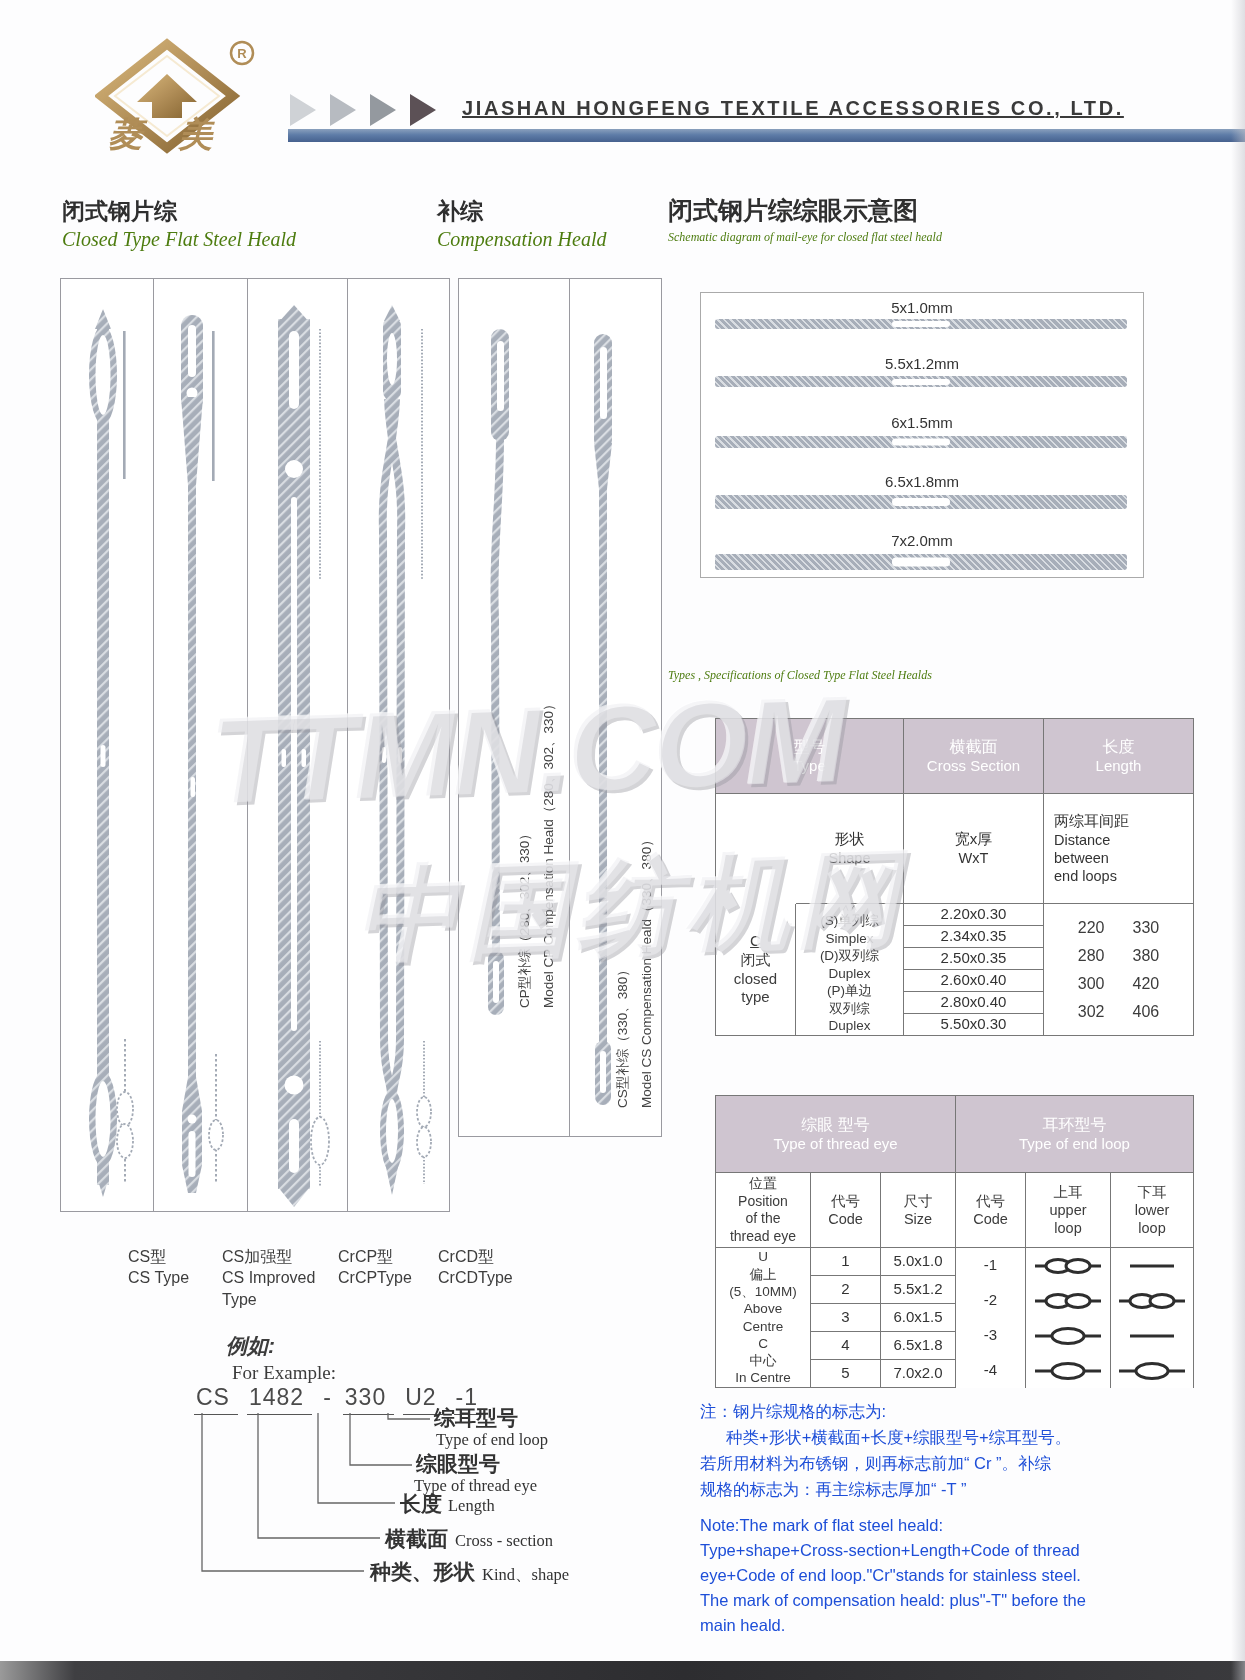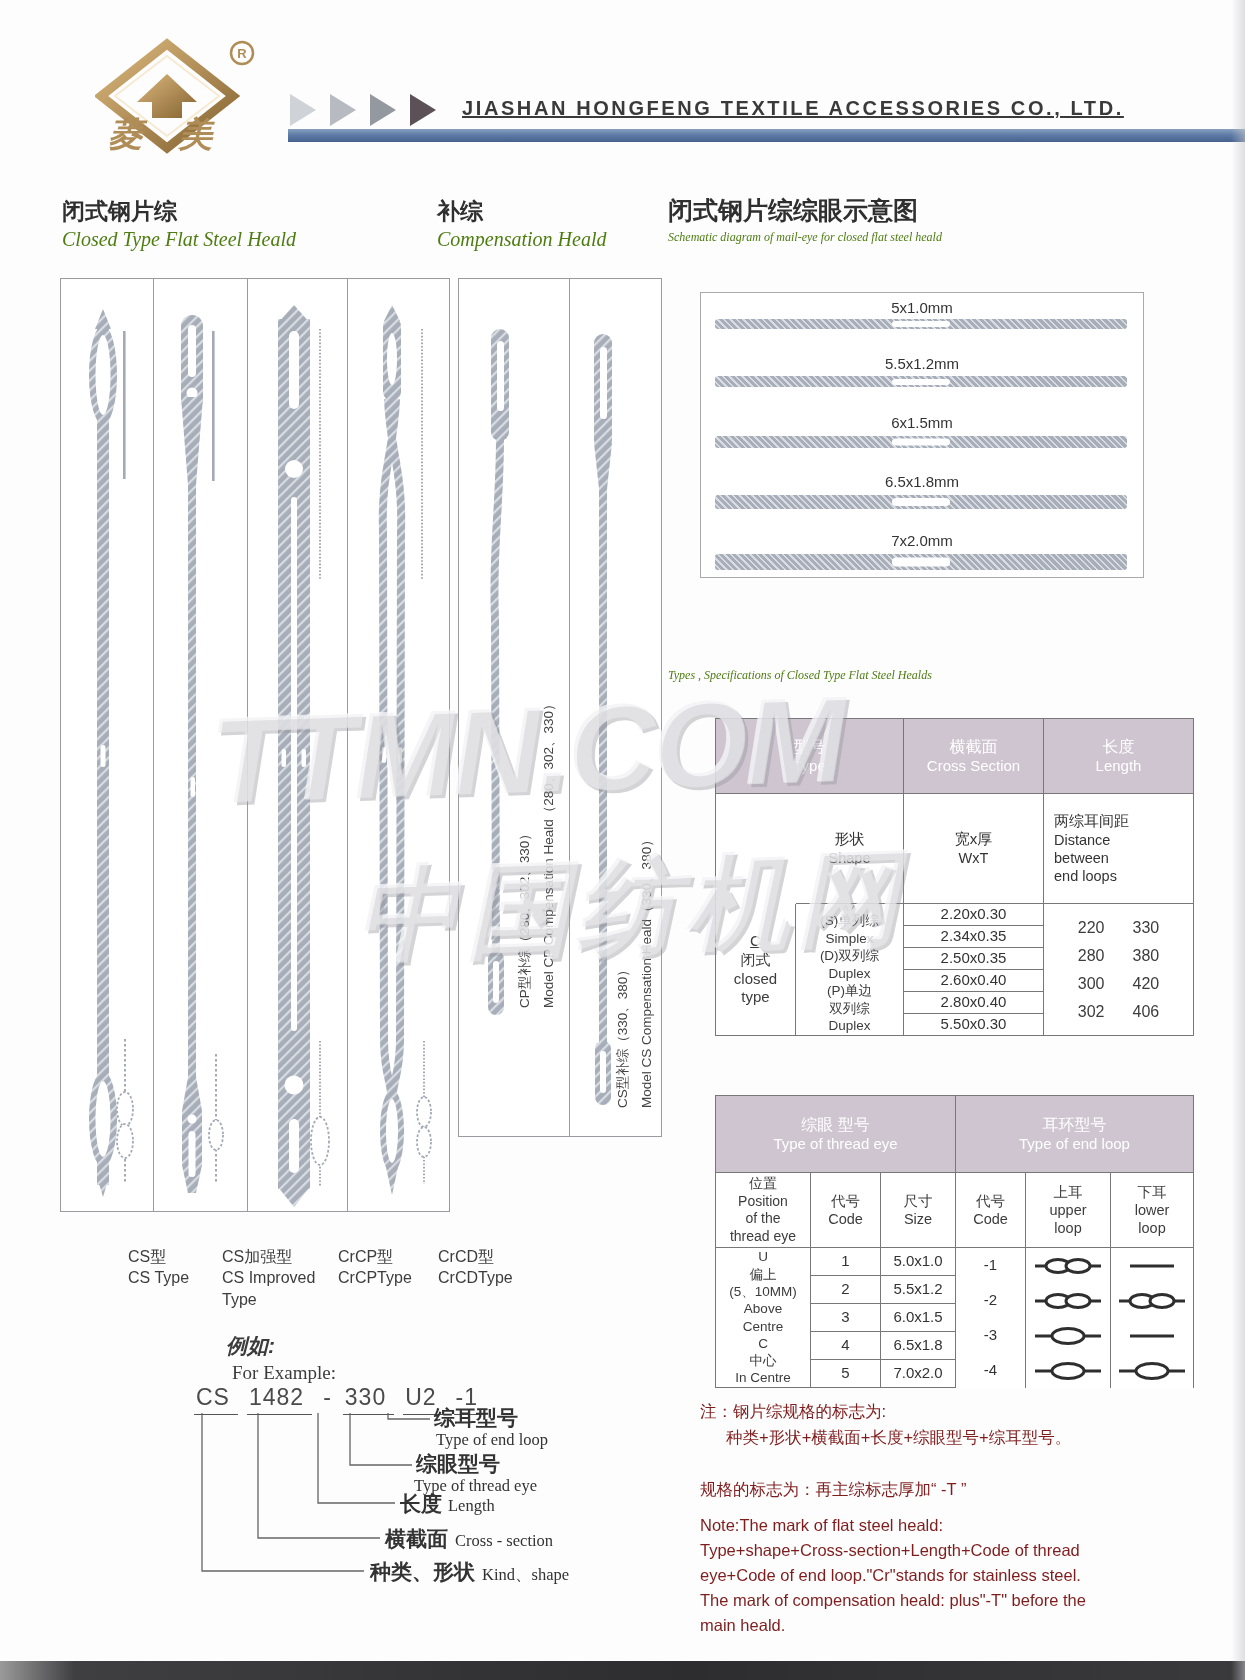--- a/index.html
+++ b/index.html
@@ -39,21 +39,21 @@
   
   .wm{pointer-events:none;font-weight:bold;font-style:italic;color:rgba(236,236,240,0.55);
       text-shadow:3px 3px 0 rgba(148,148,156,0.40),-1px -1px 0 rgba(255,255,255,0.65);
       white-space:nowrap;z-index:40;}
   
   .tok{font-size:23px;color:#4a4a4a;letter-spacing:1px;border-bottom:1.6px solid #555;
        padding:0 8px 3px 2px;margin-right:9px;}
   .tok.noline{border-bottom:none;padding:0 2px 3px 2px;}
   .callout-cn{font-size:21px;font-weight:bold;color:#333;white-space:nowrap;}
   .callout-en{font-family:"Liberation Serif",serif;font-size:16.5px;color:#333;white-space:nowrap;}
-  .note{font-size:16.5px;color:#7f1d1d;line-height:26px;white-space:nowrap;}
+  .note{font-size:16.5px;color:#1d4ed8;line-height:26px;white-space:nowrap;}
   .lbl-cn{font-size:16px;color:#3d3d3d;white-space:nowrap;}
   .lbl-en{font-size:16px;color:#3d3d3d;white-space:nowrap;}
 </style>
 </head>
 <body>
 
 <div id="page">
 
   <div class="abs" style="left:95px;top:38px;width:160px;height:120px;">
     <svg width="160" height="120" viewBox="0 0 160 120">
@@ -476,20 +476,21 @@
   <div class="abs callout-en" style="left:414px;top:1476px;">Type of thread eye</div>
   <div class="abs callout-cn" style="left:400px;top:1490px;">长度</div>
   <div class="abs callout-en" style="left:448px;top:1496px;">Length</div>
   <div class="abs callout-cn" style="left:385px;top:1525px;">横截面</div>
   <div class="abs callout-en" style="left:455px;top:1531px;">Cross - section</div>
   <div class="abs callout-cn" style="left:370px;top:1558px;">种类、形状</div>
   <div class="abs callout-en" style="left:482px;top:1564px;">Kind、shape</div>
 
   <div class="abs note" style="left:700px;top:1398px;">注：钢片综规格的标志为:</div>
   <div class="abs note" style="left:726px;top:1424px;">种类+形状+横截面+长度+综眼型号+综耳型号。</div>
+  <div class="abs note" style="left:700px;top:1450px;">若所用材料为布锈钢，则再标志前加“ Cr ”。补综</div>
   <div class="abs note" style="left:700px;top:1476px;">规格的标志为：再主综标志厚加“ -T ”</div>
   <div class="abs note" style="left:700px;top:1512px;">Note:The mark of flat steel heald:</div>
   <div class="abs note" style="left:700px;top:1537px;">Type+shape+Cross-section+Length+Code of thread</div>
   <div class="abs note" style="left:700px;top:1562px;">eye+Code of end loop."Cr"stands for stainless steel.</div>
   <div class="abs note" style="left:700px;top:1587px;">The mark of compensation heald: plus"-T" before the</div>
   <div class="abs note" style="left:700px;top:1612px;">main heald.</div>
 
   <div class="abs wm" style="left:210px;top:680px;font-size:122px;transform:rotate(-2deg);letter-spacing:-3px;">TTMN.COM</div>
   <div class="abs wm" style="left:355px;top:838px;font-size:104px;transform:rotate(-2deg);letter-spacing:6px;">中国纺机网</div>
 

